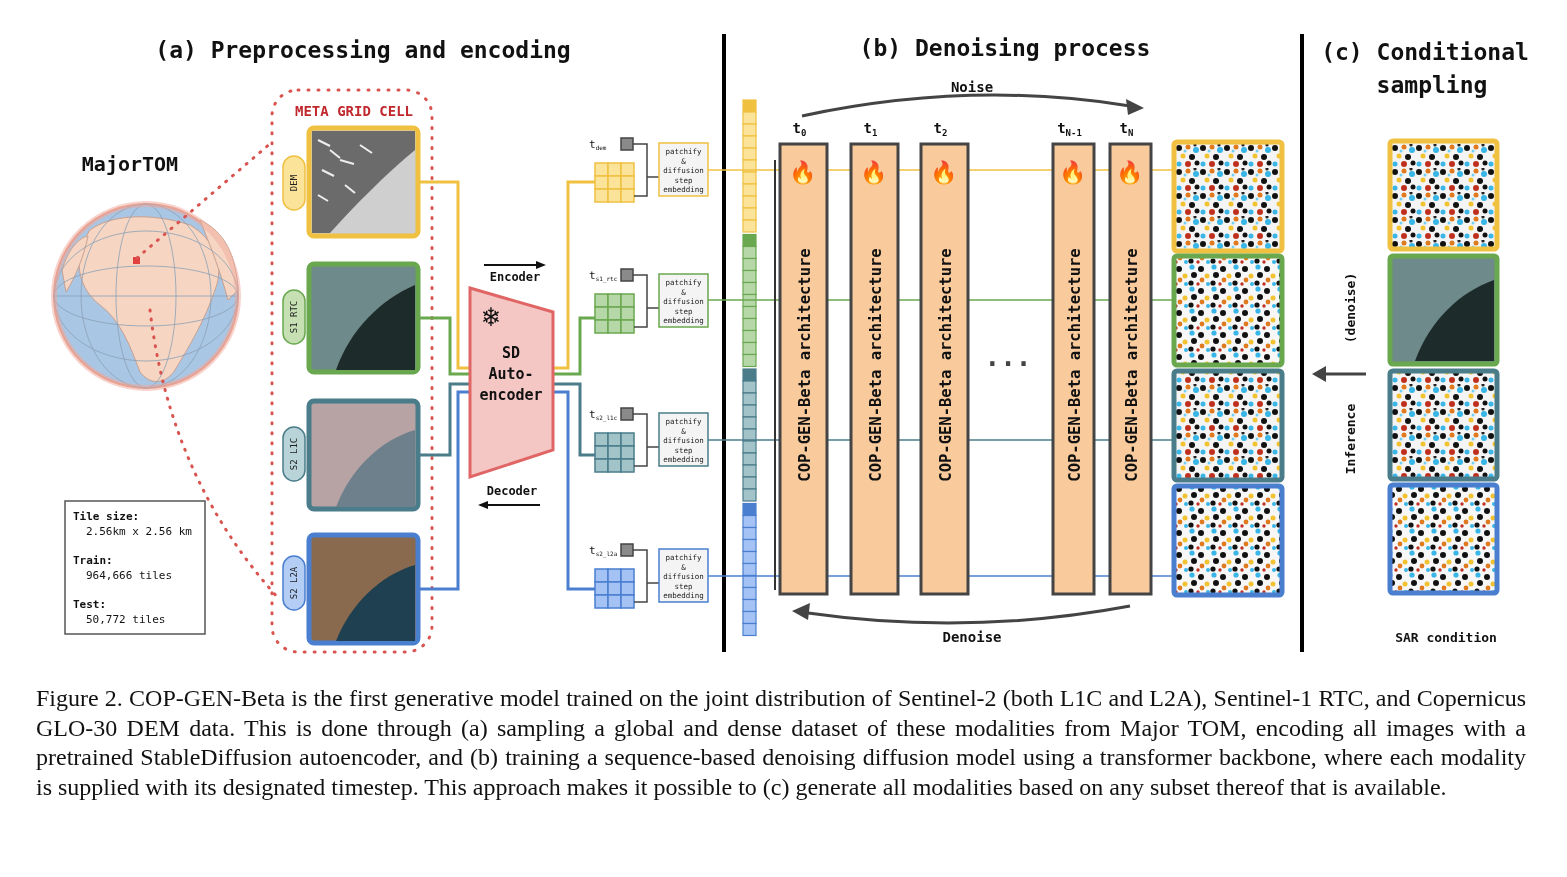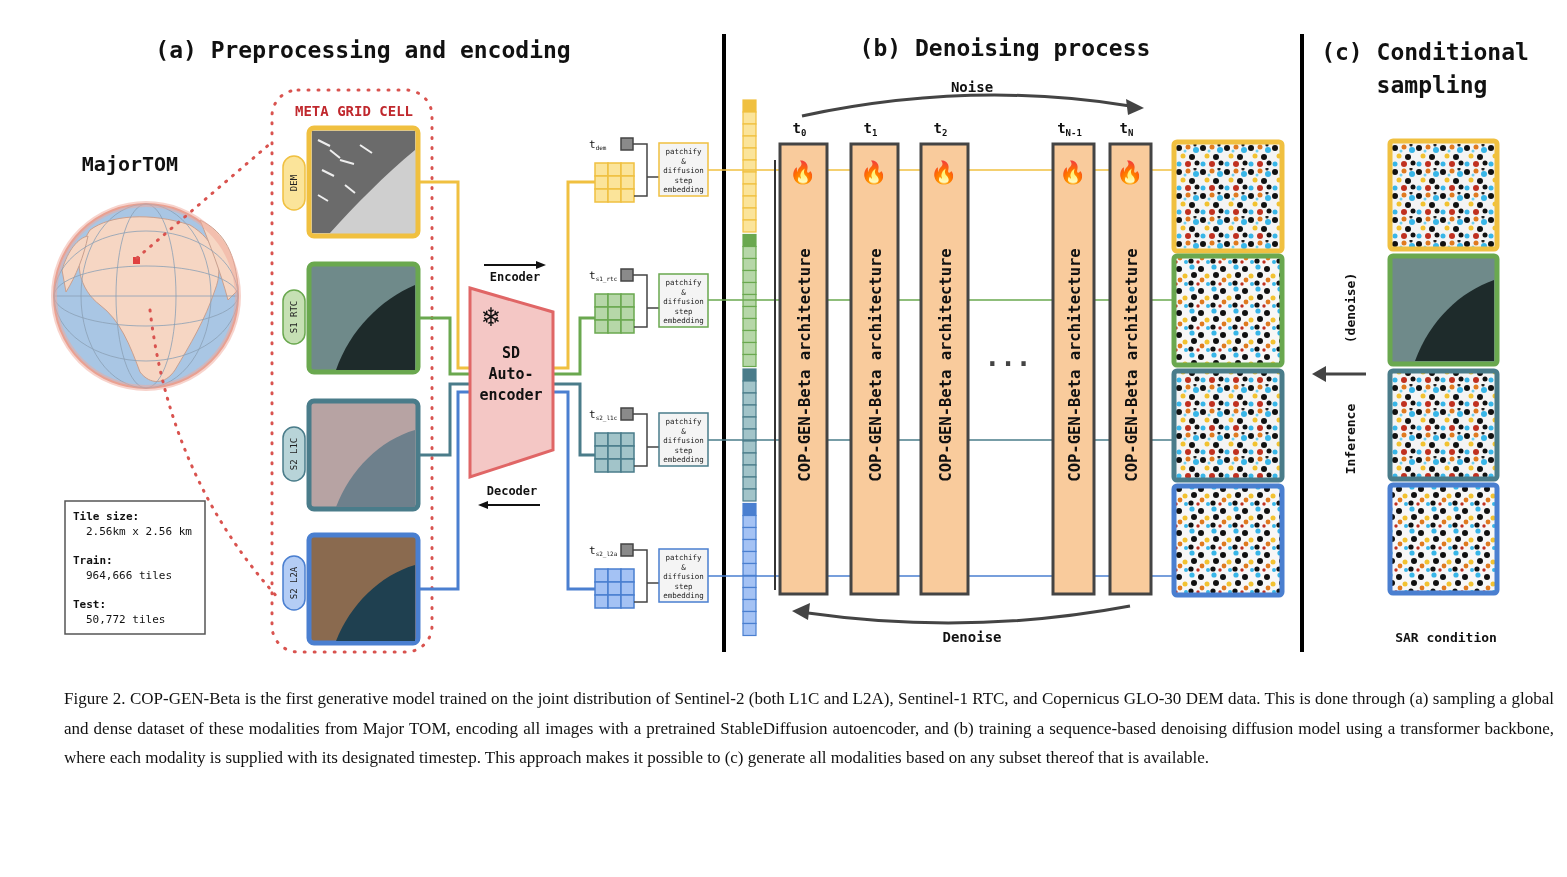--- a/index.html
+++ b/index.html
@@ -1,18 +1,18 @@
 <!DOCTYPE html>
 <html><head>
 <meta charset="utf-8">
 <style>
   html,body{margin:0;padding:0;background:#fff;}
   body{width:1567px;height:877px;position:relative;overflow:hidden;font-family:"DejaVu Sans Mono",monospace;}
   #fig{position:absolute;left:0;top:0;}
-  .caption{position:absolute;left:64px;top:684px;width:1490px;font-family:"Liberation Serif",serif;font-size:17px;line-height:29.5px;color:#111;text-align:justify;text-align-last:left;}
+  .caption{position:absolute;left:36px;top:684px;width:1490px;font-family:"Liberation Serif",serif;font-size:24px;line-height:29.5px;color:#111;text-align:justify;text-align-last:left;}
   svg text{font-family:"DejaVu Sans Mono",monospace;}
 </style>
 </head>
 <body>
 
 <svg id="fig" width="1567" height="680" viewBox="0 0 1567 680" xmlns="http://www.w3.org/2000/svg">
   <defs>
     <pattern id="noise1" width="24" height="24" patternUnits="userSpaceOnUse">
       <rect width="24" height="24" fill="#f4f4f4"></rect>
       <circle cx="3" cy="4" r="3" fill="#111"></circle>

